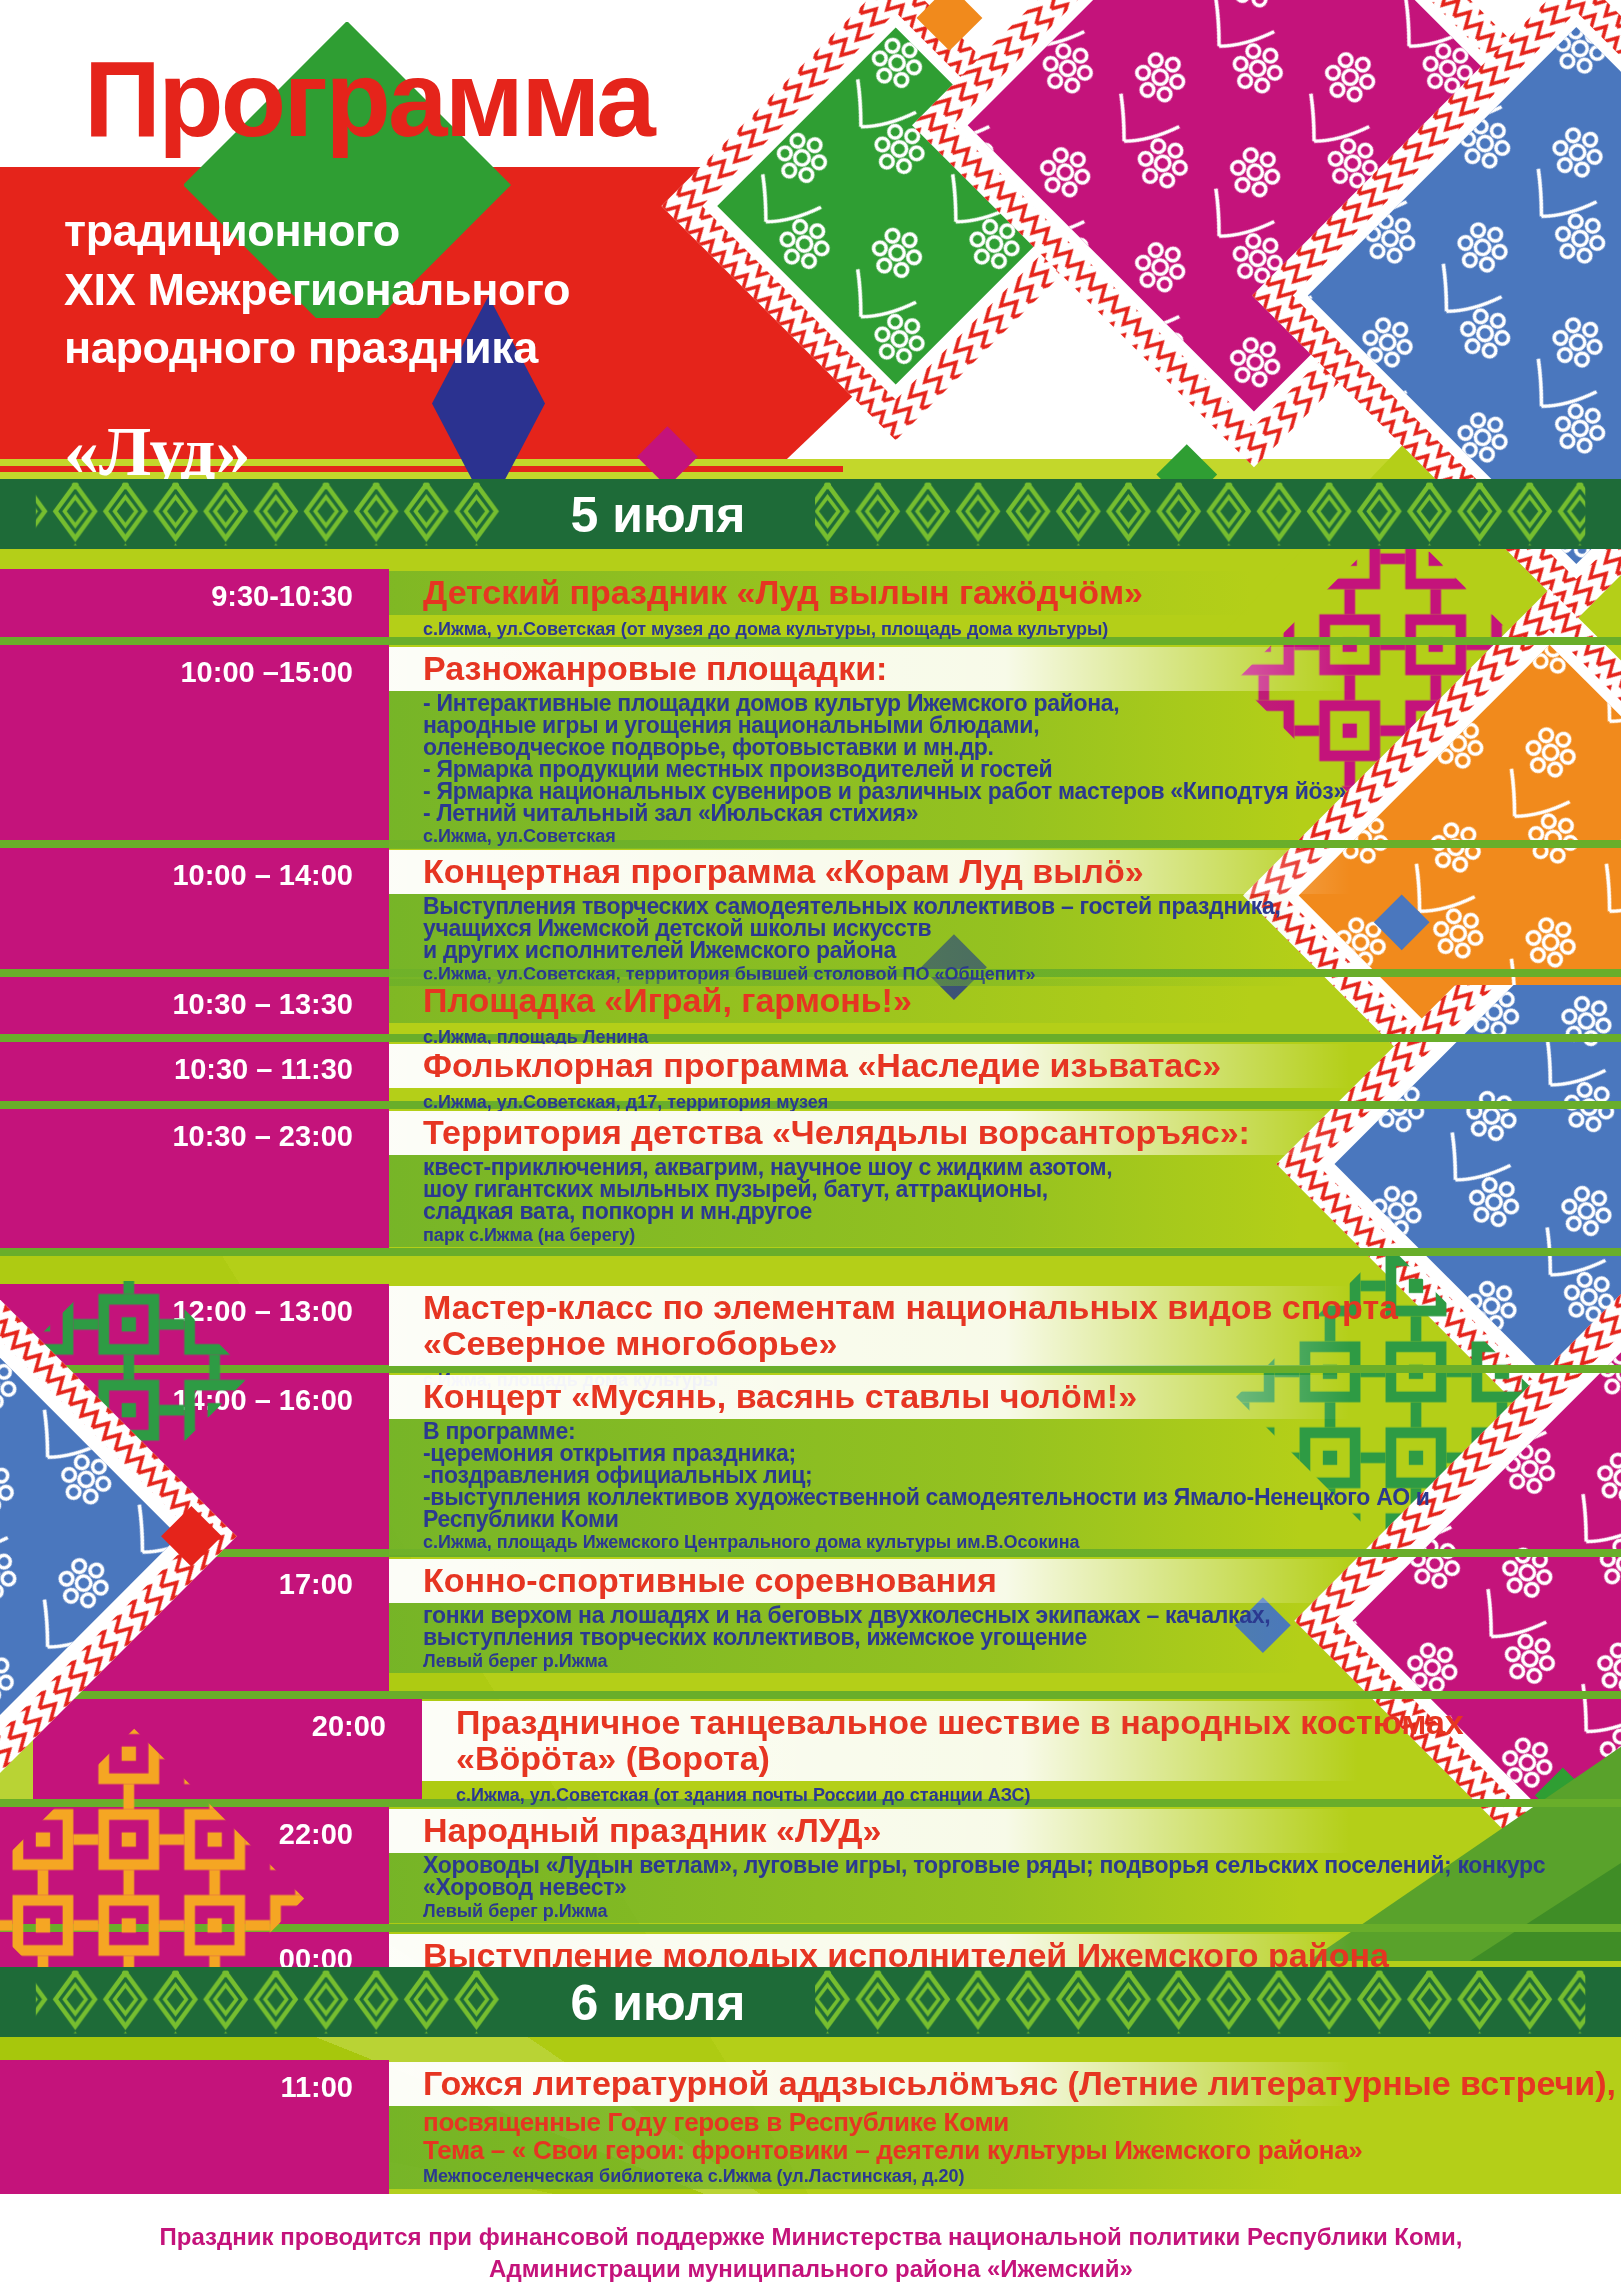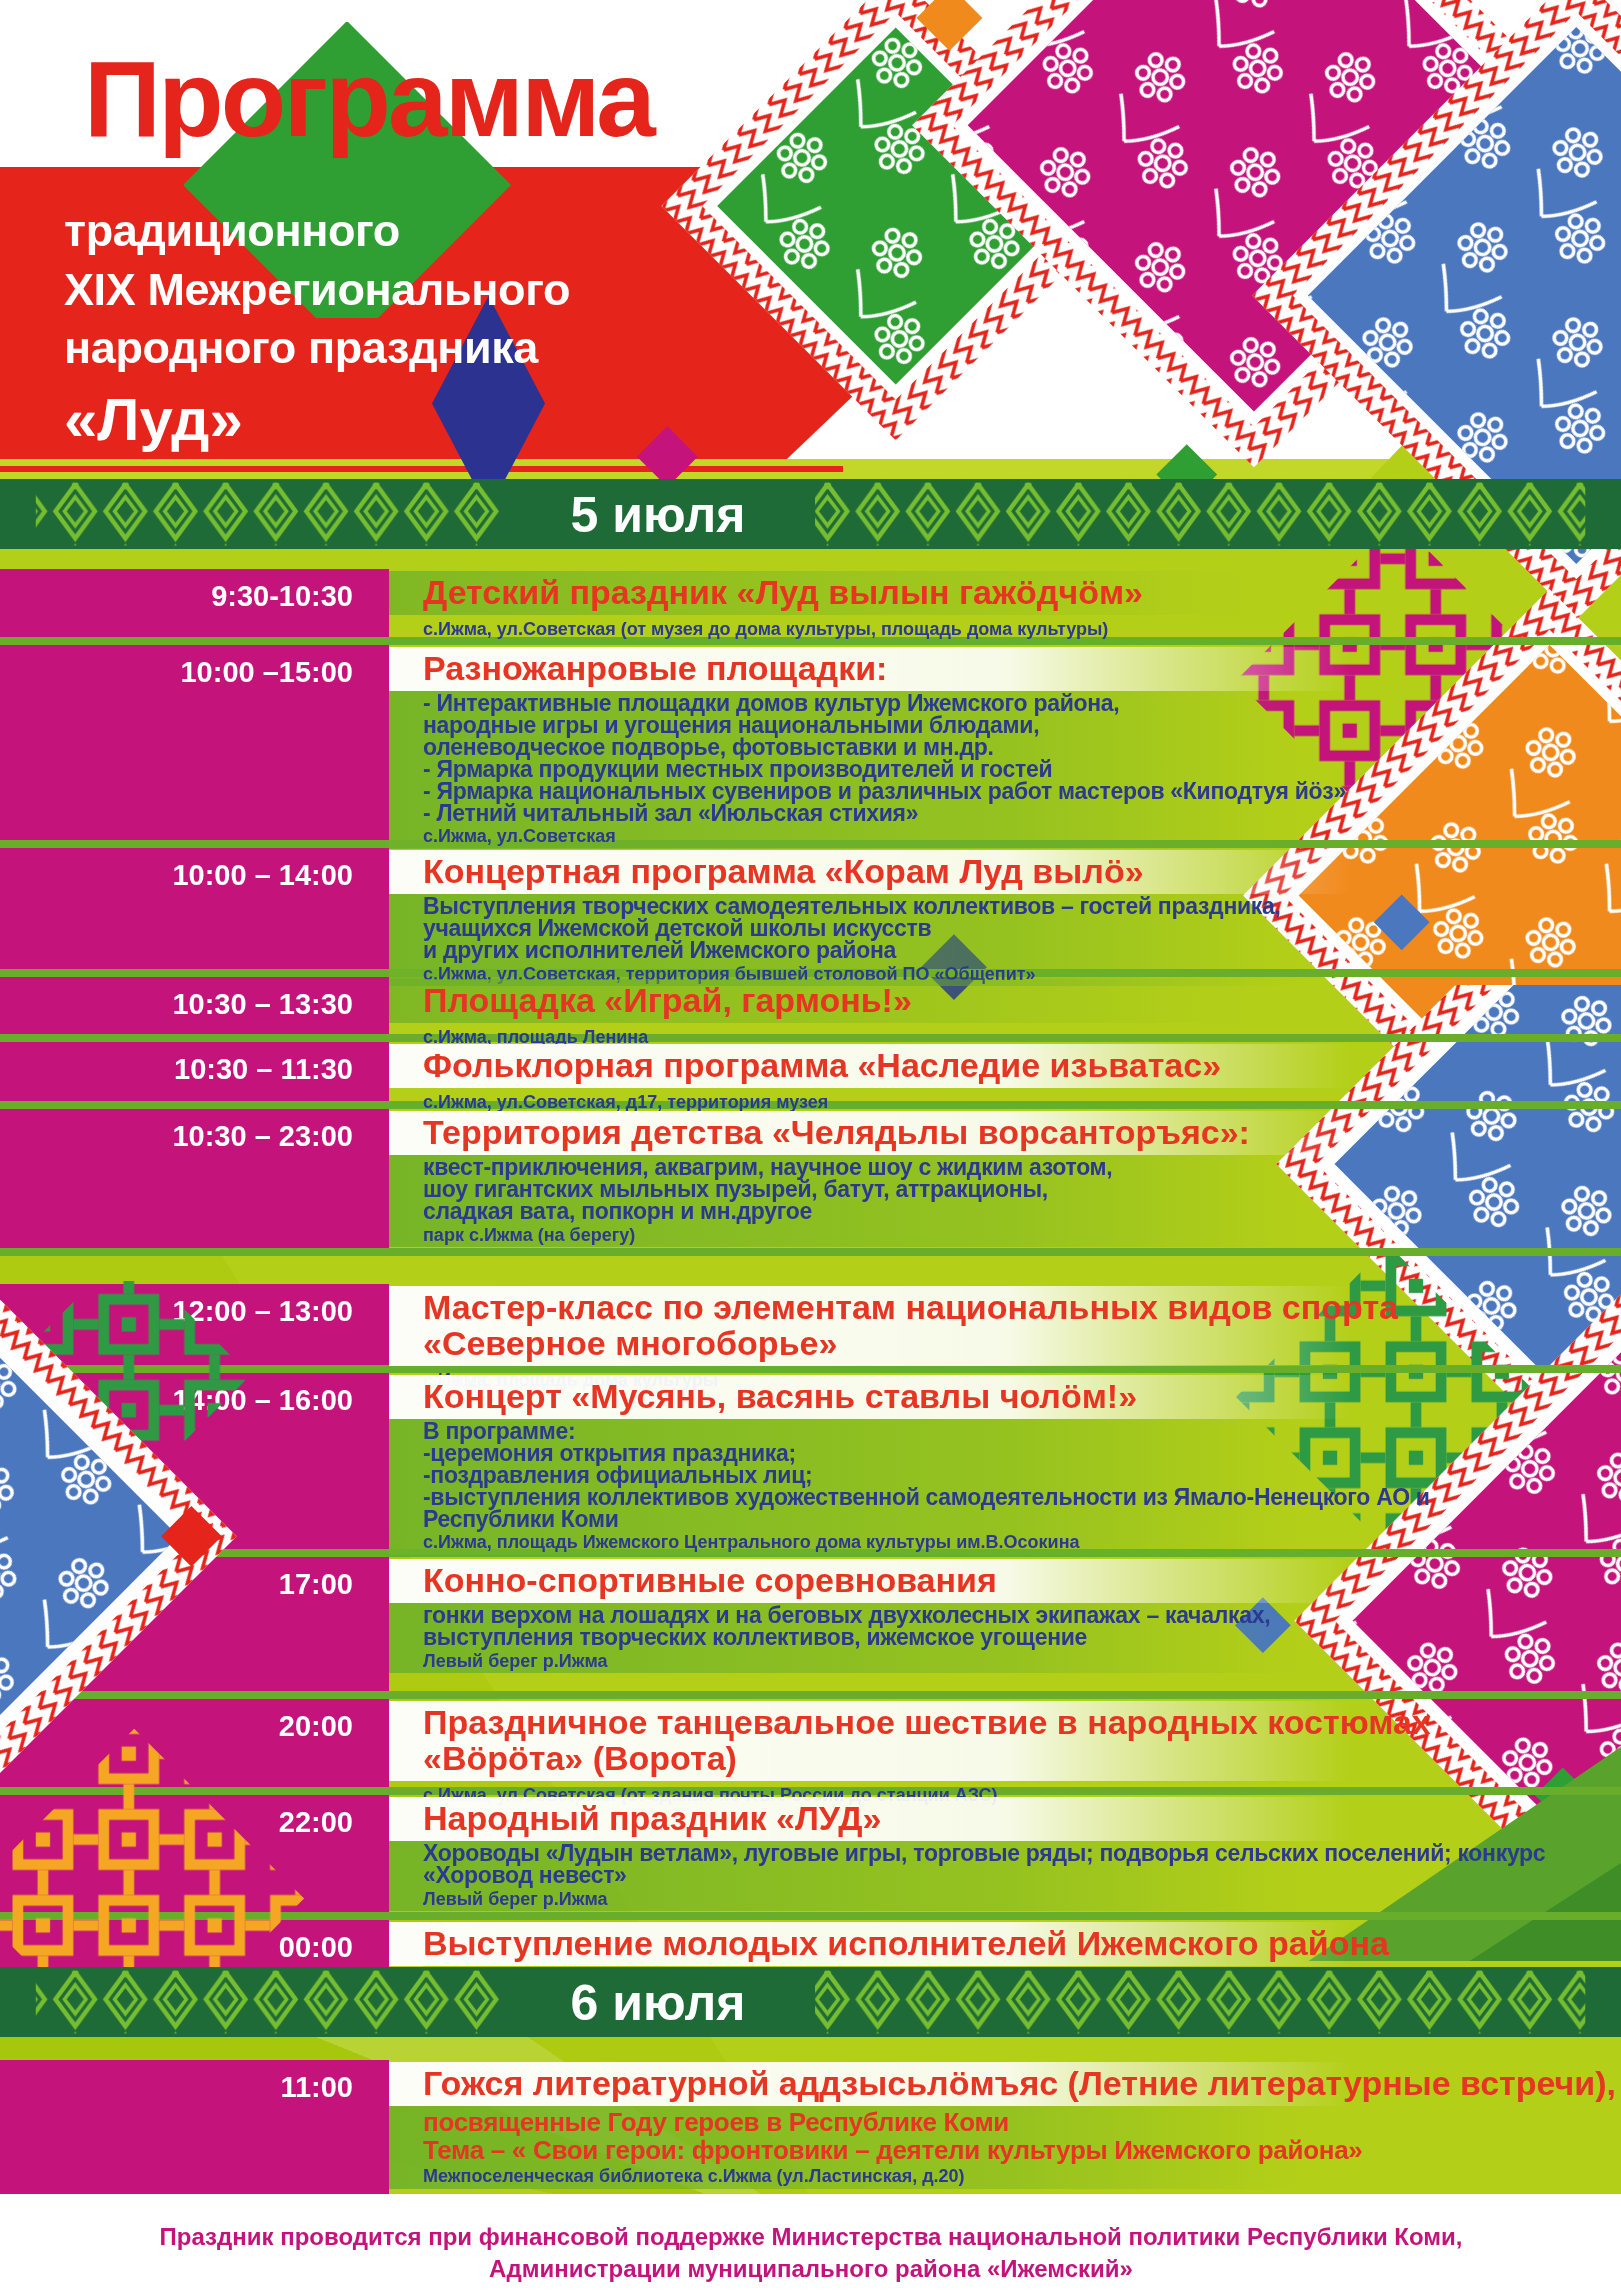--- a/index.html
+++ b/index.html
@@ -16,21 +16,21 @@
   .red-band{position:absolute;left:0;top:167px;width:1093px;height:292px;background:#E5241B;
     clip-path:polygon(0 0,100% 0,72% 100%,0 100%);z-index:2;}
   .gd-wrap{position:absolute;left:184px;top:22.4px;width:328px;height:296px;overflow:hidden;z-index:3;}
   .gd{position:absolute;left:47px;top:47px;width:232px;height:232px;background:#2F9E33;transform:rotate(45deg);}
   .navy-diamond{position:absolute;left:432px;top:296px;width:113px;height:215px;background:#2B3290;
     clip-path:polygon(50% 0,100% 50%,50% 100%,0 50%);z-index:4;}
   .title{position:absolute;left:72px;top:25px;margin:12px;font-size:107px;letter-spacing:-2.7px;
     color:#E5241B;z-index:5;}
   .subtitle{position:absolute;left:64px;top:202px;z-index:5;color:#fff;font-size:45px;
     line-height:1.3;letter-spacing:-0.4px;}
-  .fest{font-size:60px;margin-top:3px;letter-spacing:0;}
+  .fest{font-size:70px;margin-top:28px;letter-spacing:0;font-family:Liberation Serif, serif;}
   .sliver{position:absolute;top:459px;left:0;width:100%;height:19.7px;background:#C3D72B;z-index:2;}
   .red-line{width:52%;height:6.3px;background:#E5241B;margin-top:7.2px;}
   
   .banner{position:absolute;left:0;width:100%;height:70px;background:#1E6B38;z-index:7;}
   .b5{top:479px;} .b6{top:1967px;}
   .orn-svg{position:absolute;left:0;top:0;width:100%;height:100%;}
   .day-label{position:absolute;left:658px;top:7.2px;transform:translateX(-50%);
     color:#fff;font-size:50px;z-index:2;}
   
   .rows{position:absolute;left:0;right:0;z-index:5;}
@@ -337,21 +337,21 @@
       <div class="content">
         <div class="event-title band">Конно-спортивные соревнования</div>
         <div class="event-body">
           <div class="event-details">гонки верхом на лошадях и на беговых двухколесных экипажах – качалках,
 выступления творческих коллективов, ижемское угощение</div>
           <div class="event-location">Левый берег р.Ижма</div>
         </div>
       </div>
     </div>
       <div class="sep"></div>
-      <div class="row" style="height: 88px;">
+      <div class="row" style="height: 100px; padding-left: 33px;">
       <div class="time-cell">20:00</div>
       <div class="content">
         <div class="event-title band">Праздничное танцевальное шествие в народных костюмах
 «Вöрöта» (Ворота)</div>
         <div class="event-body nodetails">
 
           <div class="event-location">с.Ижма, ул.Советская (от здания почты России до станции АЗС)</div>
         </div>
       </div>
     </div>

